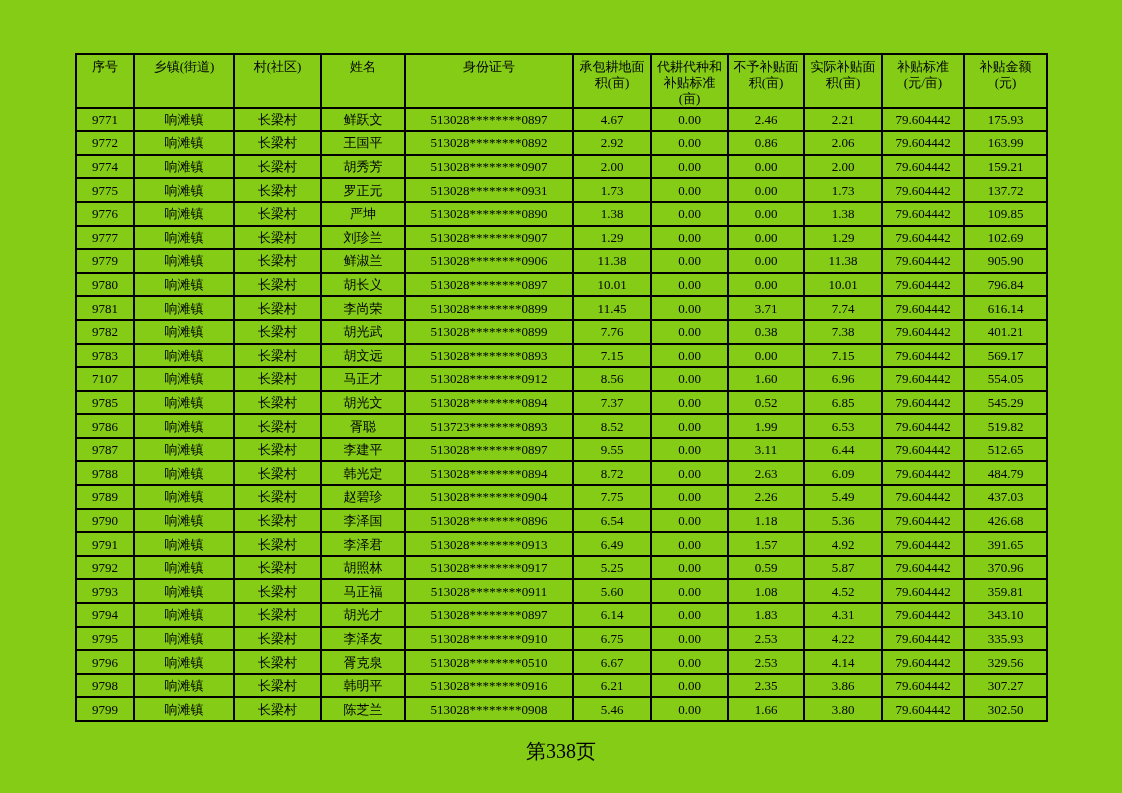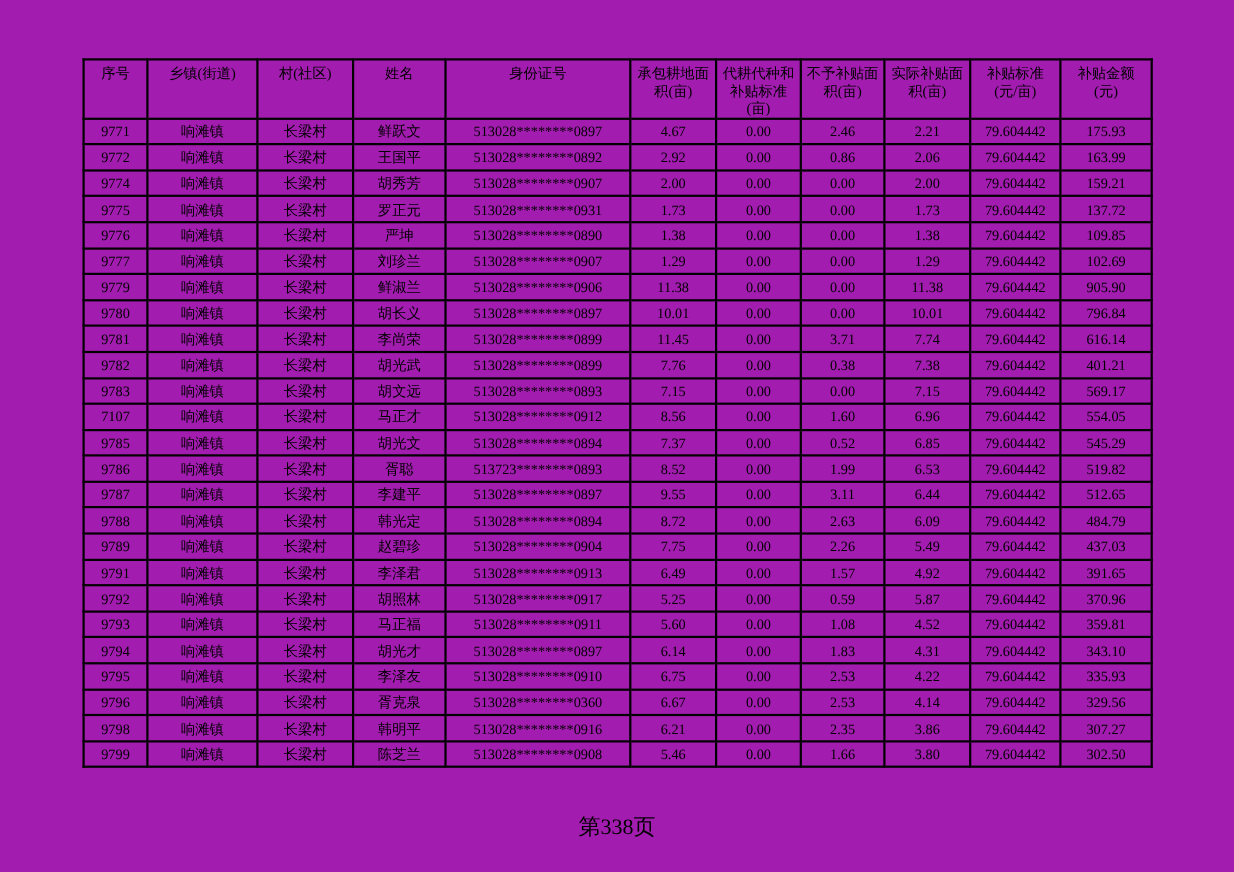--- a/index.html
+++ b/index.html
@@ -6,21 +6,21 @@
     margin: 0;
     padding: 0;
     background: #ffffff;
     font-family: "Liberation Serif", "DejaVu Serif", serif;
     color: #000000;
   }
   .page {
     position: relative;
     width: 1122px;
     height: 793px;
-    background: #a21caf;
+    background: #84cc16;
     overflow: hidden;
   }
   table.subsidy-table {
     position: absolute;
     left: 75px;
     top: 53px;
     width: 971px;
     border-collapse: collapse;
     table-layout: fixed;
   }
@@ -313,20 +313,33 @@
           <td>赵碧珍</td>
           <td>513028********0904</td>
           <td>7.75</td>
           <td>0.00</td>
           <td>2.26</td>
           <td>5.49</td>
           <td>79.604442</td>
           <td>437.03</td>
         </tr>
         <tr>
+          <td>9790</td>
+          <td>响滩镇</td>
+          <td>长梁村</td>
+          <td>李泽国</td>
+          <td>513028********0896</td>
+          <td>6.54</td>
+          <td>0.00</td>
+          <td>1.18</td>
+          <td>5.36</td>
+          <td>79.604442</td>
+          <td>426.68</td>
+        </tr>
+        <tr>
           <td>9791</td>
           <td>响滩镇</td>
           <td>长梁村</td>
           <td>李泽君</td>
           <td>513028********0913</td>
           <td>6.49</td>
           <td>0.00</td>
           <td>1.57</td>
           <td>4.92</td>
           <td>79.604442</td>
@@ -382,21 +395,21 @@
           <td>2.53</td>
           <td>4.22</td>
           <td>79.604442</td>
           <td>335.93</td>
         </tr>
         <tr>
           <td>9796</td>
           <td>响滩镇</td>
           <td>长梁村</td>
           <td>胥克泉</td>
-          <td>513028********0360</td>
+          <td>513028********0510</td>
           <td>6.67</td>
           <td>0.00</td>
           <td>2.53</td>
           <td>4.14</td>
           <td>79.604442</td>
           <td>329.56</td>
         </tr>
         <tr>
           <td>9798</td>
           <td>响滩镇</td>

